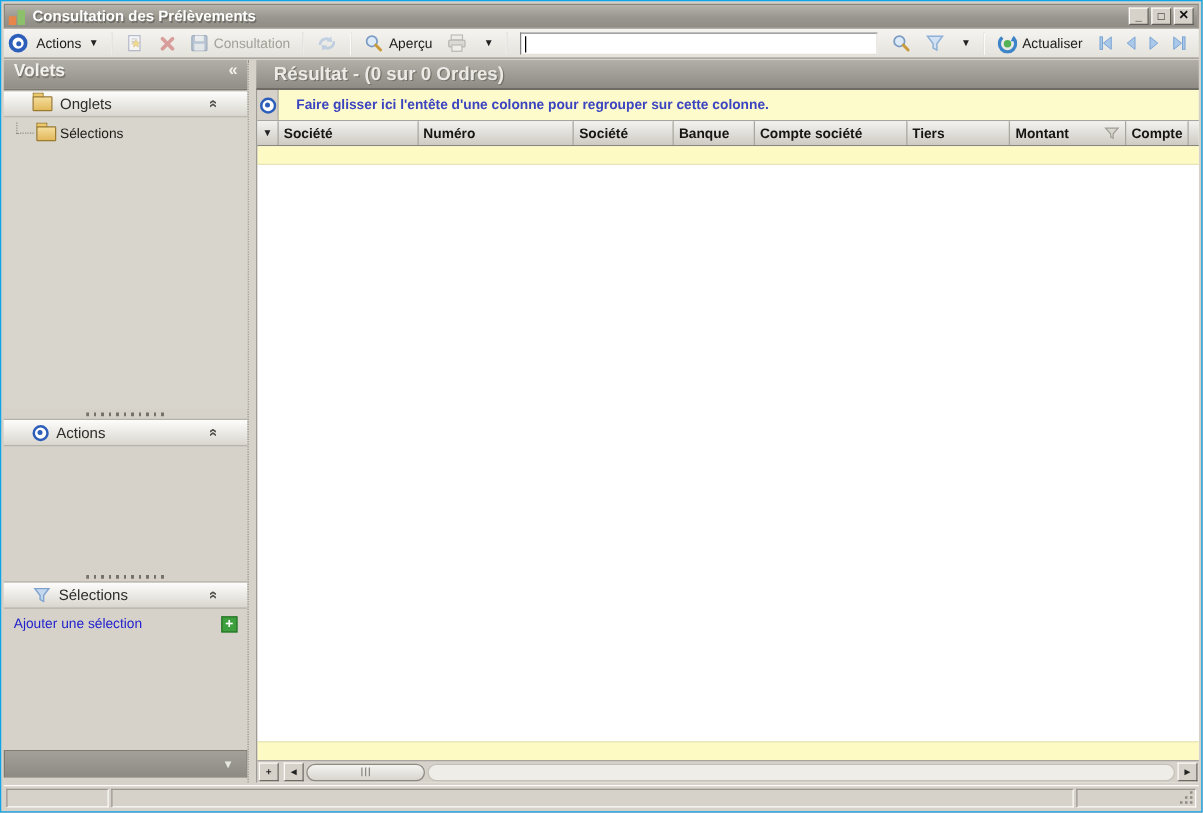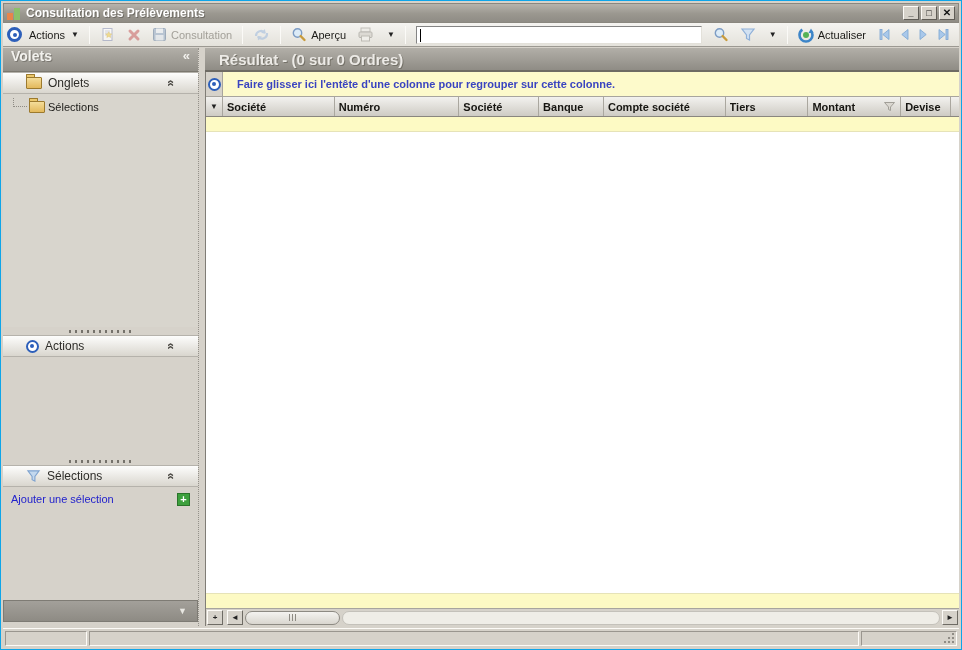--- a/index.html
+++ b/index.html
@@ -333,21 +333,21 @@
           <div class="col" style="width:83px">
               <span class="cname">Tiers</span>
             </div>
           <div class="col" style="width:93px">
             <span class="cname">Montant</span>
             <svg class="funnel-flat" viewBox="0 0 13 11">
               <path d="M1.5 1.5 H11.5 L7.5 6 V9.5 L5.5 8.5 V6 Z" fill="#dad7d0" stroke="#a19e97"></path>
             </svg>
           </div>
           <div class="col" style="width:50px">
-              <span class="cname">Devise</span>
+              <span class="cname">Compte</span>
             </div>
           <div class="col" style="flex:1;border-right:none">
               <span class="cname">D</span>
             </div>
         </div>
 
         <div class="filter-row"></div>
         <div class="grid-body"></div>
         <div class="bottom-row"></div>
 

